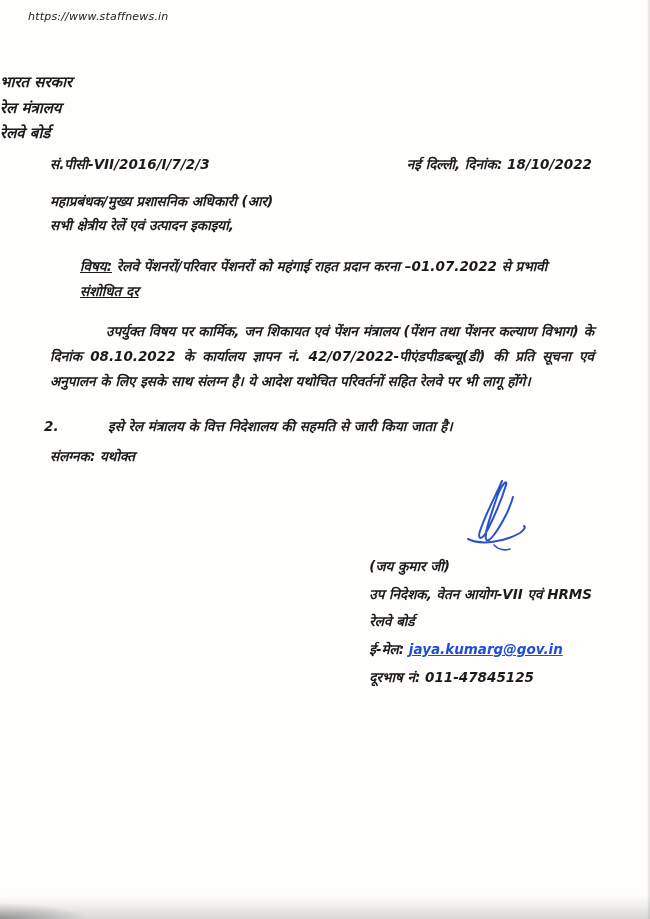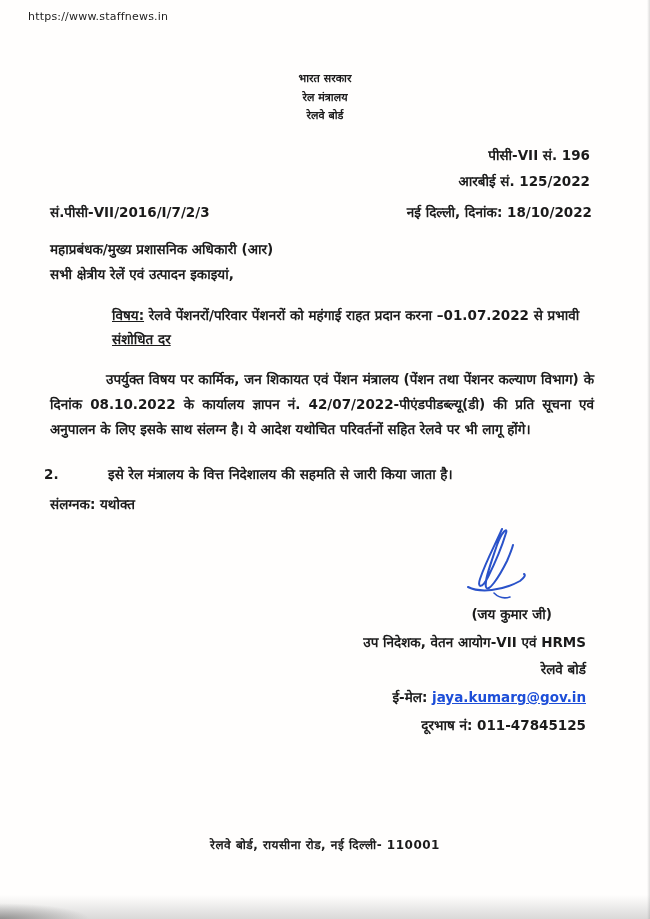--- a/index.html
+++ b/index.html
@@ -5,47 +5,47 @@
   html,body{margin:0;padding:0;background:#ffffff;}
   .page{
     position:relative;
     width:650px;height:919px;
     background:#fffefd;
     overflow:hidden;
     font-family:"DejaVu Sans","Liberation Sans",sans-serif;
     color:#1b1b1b;
     font-weight:700;
     font-size:13.5px;
+    font-style:italic;
   }
   .watermark{
     position:absolute;top:10px;left:28px;
     font-size:11px;font-weight:400;color:#222;
     letter-spacing:.2px;
   }
   .letter-head{
     margin-top:70px;
-    text-align:center;
-    font-size:11px;
+    font-size:15px;
     line-height:1.7;
   }
   .ref-right{
     margin:16px 60px 0 0;
     text-align:right;
     line-height:1.95;
   }
   .file-line{
     display:flex;justify-content:space-between;
     margin:8px 58px 0 50px;
   }
   .addressee{
     margin:16px 0 0 50px;
     line-height:1.85;
   }
   .subject{
-    margin:16px 56px 0 112px;
+    margin:16px 56px 0 80px;
     line-height:1.8;
   }
   .subject .u{ text-decoration:underline; }
   .subject .line2{ display:block; }
   .para1{
     margin:16px 56px 0 50px;
     text-indent:56px;
     text-align:justify;
     line-height:1.85;
   }
@@ -61,22 +61,22 @@
     position:relative;
     margin-top:6px;
     min-height:200px;
   }
   .signature-svg{
     position:absolute;
     top:4px;right:104px;
   }
   .sign-text{
     position:absolute;
-    top:82px;right:64px;
-    text-align:right;
+    top:82px;right:58px;
+    text-align:left;
     line-height:2.05;
   }
   .sign-name{ display:block; padding-right:34px; }
   .email-link{
     color:#1d4ed8;
     text-decoration:underline;
     font-weight:700;
   }
   .footer-line{
     position:absolute;
@@ -104,24 +104,20 @@
 <div class="page">
 
   <div class="watermark">https://www.staffnews.in</div>
 
   <div class="letter-head">
     <div>भारत सरकार</div>
     <div>रेल मंत्रालय</div>
     <div>रेलवे बोर्ड</div>
   </div>
 
-  <div class="ref-right">
-    <div>पीसी-VII सं. 196</div>
-    <div>आरबीई सं. 125/2022</div>
-  </div>
 
   <div class="file-line">
     <span>सं.पीसी-VII/2016/I/7/2/3</span>
     <span>नई दिल्ली, दिनांक: 18/10/2022</span>
   </div>
 
   <div class="addressee">
     <div>महाप्रबंधक/मुख्य प्रशासनिक अधिकारी (आर)</div>
     <div>सभी क्षेत्रीय रेलें एवं उत्पादन इकाइयां,</div>
   </div>
@@ -150,19 +146,18 @@
       <span class="sign-name">(जय कुमार जी)</span>
       <div>उप निदेशक, वेतन आयोग-VII एवं HRMS</div>
       <div>रेलवे बोर्ड</div>
       <div>
         <span>ई-मेल: </span><a href="#" class="email-link">jaya.kumarg@gov.in</a>
       </div>
       <div>दूरभाष नं: 011-47845125</div>
     </div>
   </div>
 
-  <div class="footer-line">रेलवे बोर्ड, रायसीना रोड, नई दिल्ली- 110001</div>
 
   <div class="scan-bottom"></div>
   <div class="scan-corner"></div>
   <div class="scan-edge-right"></div>
 
 </div>
 
 </body></html>

